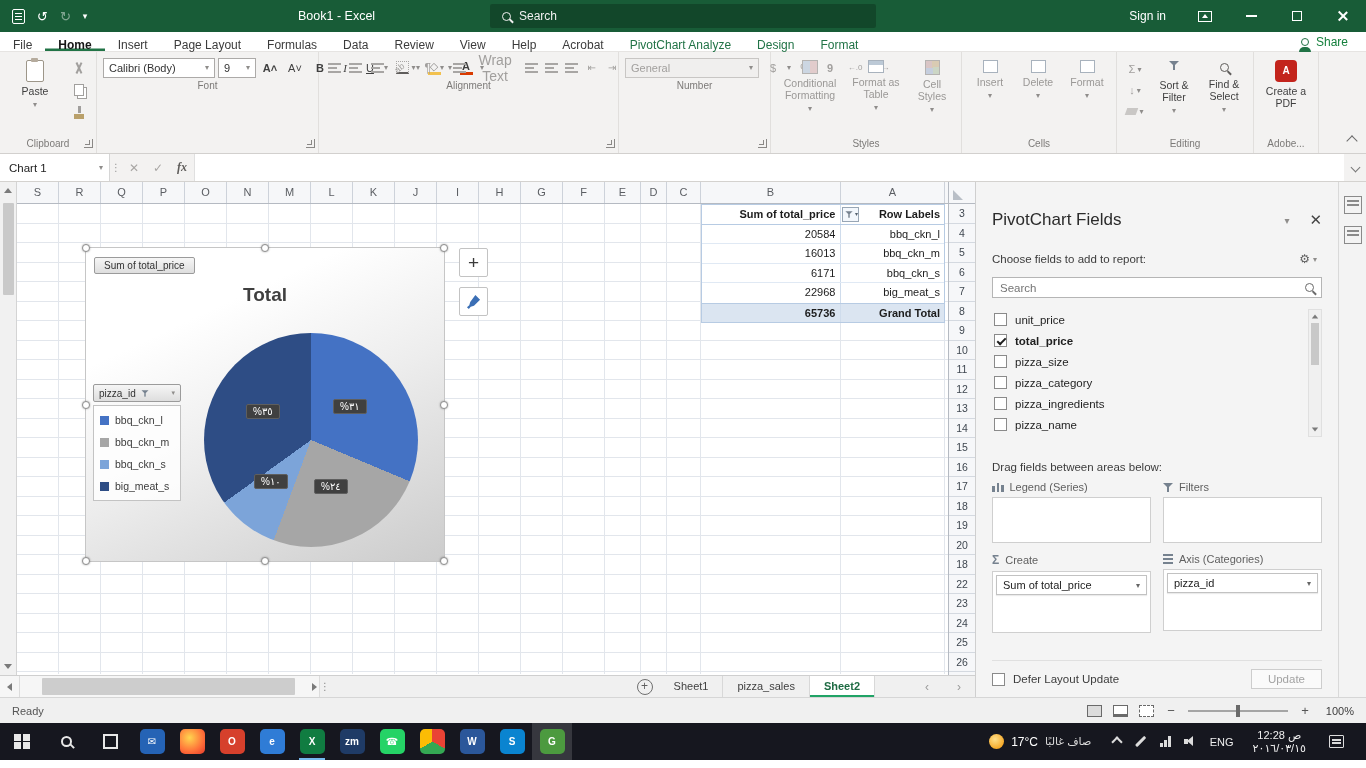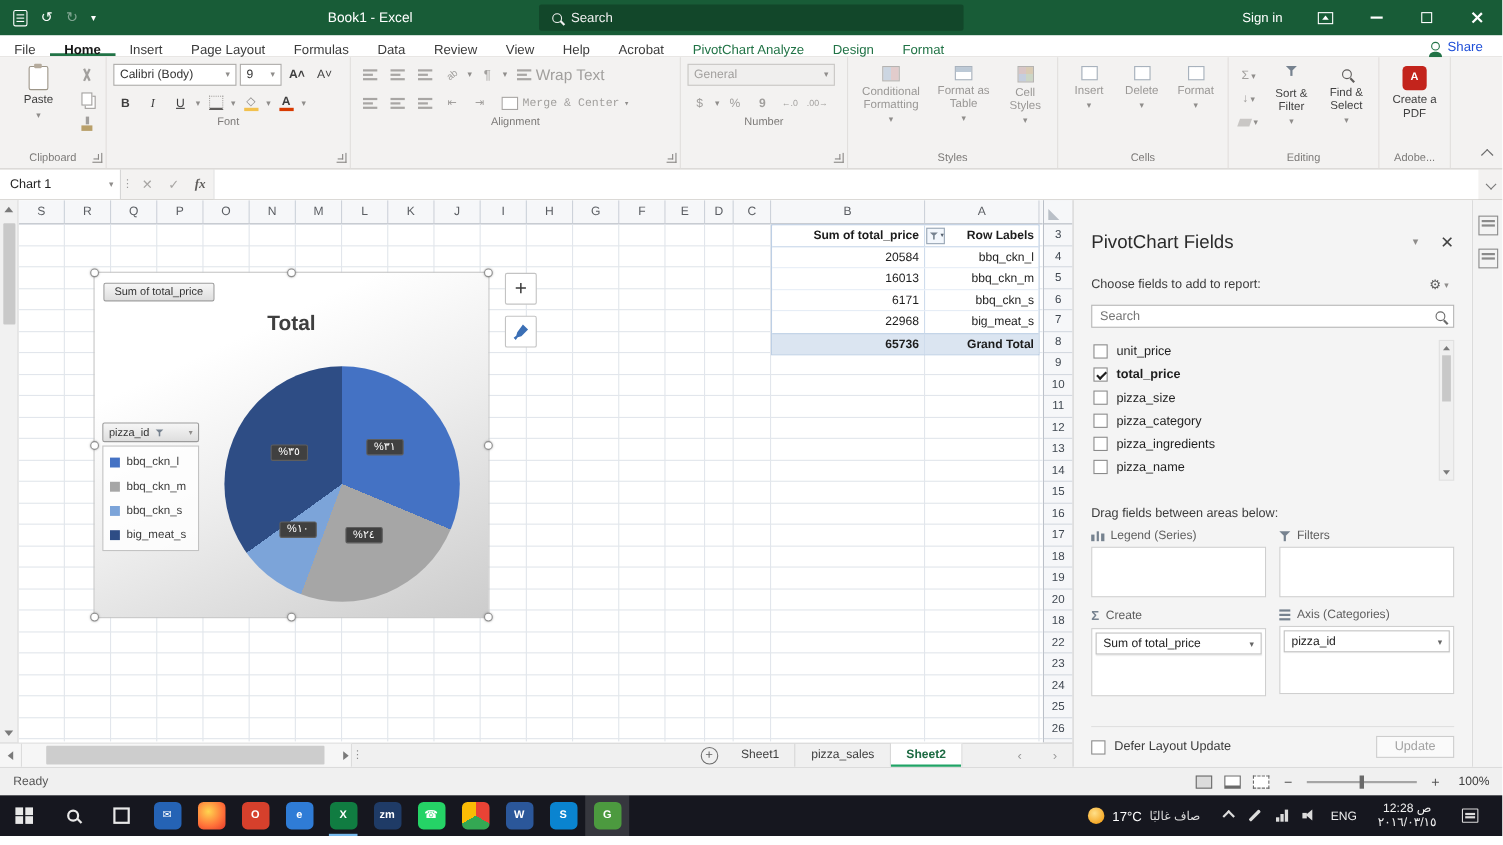--- a/index.html
+++ b/index.html
@@ -28,39 +28,39 @@
   .close-glyph { position:relative; width:12px; height:12px; }
   .close-glyph::before,.close-glyph::after { content:""; position:absolute; left:5px; top:0; width:1.5px; height:12px; background:#fff; }
   .close-glyph::before { transform:rotate(45deg); } .close-glyph::after { transform:rotate(-45deg); }
 
   
   .tabsrow { height:20px; background:#fff; display:flex; align-items:stretch; border-bottom:1px solid #e6e4e2; }
   .rtabs { display:flex; }
   .rtab { padding:0 13px; line-height:27px; font-size:12px; color:#3b3b3b; white-space:nowrap; }
   .rtab.active { font-weight:700; color:#161616; box-shadow:inset 0 -2.5px 0 #217346; }
   .rtab.contextual { color:#217346;text-align:right; }
-  .share { margin-left:auto; display:flex; align-items:center; gap:7px; padding-right:18px; font-size:12px; color:#1d4ed8; }
+  .share { margin-left:auto; display:flex; align-items:center; gap:7px; padding-right:18px; font-size:12px; color:#15803d; }
   .person-icon { width:8px; height:8px; border:1.5px solid #217346; border-radius:50%; position:relative; }
   .person-icon::after { content:""; position:absolute; left:-3px; top:8px; width:12px; height:5px; border-radius:6px 6px 0 0; background:#217346; }
 
   
   .ribbon { height:102px; background:#f3f2f1; border-bottom:1px solid #d2d0ce; display:flex; position:relative; }
   .rgroup { display:flex; flex-direction:column; border-right:1px solid #e1dfdd; padding:4px 6px 0 6px; position:relative; }
   .rgroup-content { display:flex; gap:4px; flex:1; }
   .rgroup-label { text-align:center; font-size:10px; color:#7c7a78; padding:1px 0 4px; }
   .launcher { position:absolute; right:3px; bottom:5px; width:9px; height:9px; border-right:1.5px solid #8a8886; border-bottom:1.5px solid #8a8886; }
   .launcher::after { content:""; position:absolute; right:2px; bottom:2px; width:4px; height:4px; border-right:1.5px solid #8a8886; border-bottom:1.5px solid #8a8886; }
   .bigbtn { width:58px; display:flex; flex-direction:column; align-items:center; gap:3px; padding:4px 1px 2px; font-size:10.5px; line-height:1.15; text-align:center; color:#9a9896; }
   .bigbtn.en { color:#3f3f3f; }
   .bigbtn .lbl { white-space:normal; }
   .dd { font-size:8px; color:#8f8d8b; }
   .sbtn { width:22px; height:20px; display:flex; align-items:center; justify-content:center; }
   .small-col { display:flex; flex-direction:column; gap:2px; padding-top:2px; }
   .rrow { display:flex; align-items:center; gap:3px; height:23px; }
-  .rcol { display:flex; flex-direction:column; }
+  .rcol { display:flex; flex-direction:row; }
   .combo { background:#fff; border:1px solid #acaaa8; height:20px; display:flex; align-items:center; font-size:11px; color:#333; padding:0 5px; gap:5px; }
   .combo.dis { background:#f0efee; color:#a19f9d; border-color:#c8c6c4; }
   .combo .dd { margin-left:auto; }
   .gray { color:#a19f9d; }
   .icon-clipboard { width:18px; height:22px; border:1.5px solid #9d9689; border-radius:2px; background:#fff; position:relative; }
   .icon-clipboard::before { content:""; position:absolute; top:-3px; left:4px; width:7px; height:4px; background:#b5ab9d; border-radius:1px; }
   .icon-cut { position:relative; width:12px; height:12px; }
   .icon-cut::before,.icon-cut::after { content:""; position:absolute; left:5px; top:0; width:1.5px; height:12px; background:#a19f9d; }
   .icon-cut::before { transform:rotate(25deg); } .icon-cut::after { transform:rotate(-25deg); }
   .icon-copy { width:10px; height:12px; border:1px solid #a19f9d; background:#fff; box-shadow:3px 3px 0 -1px #fff, 3px 3px 0 #a19f9d; }

